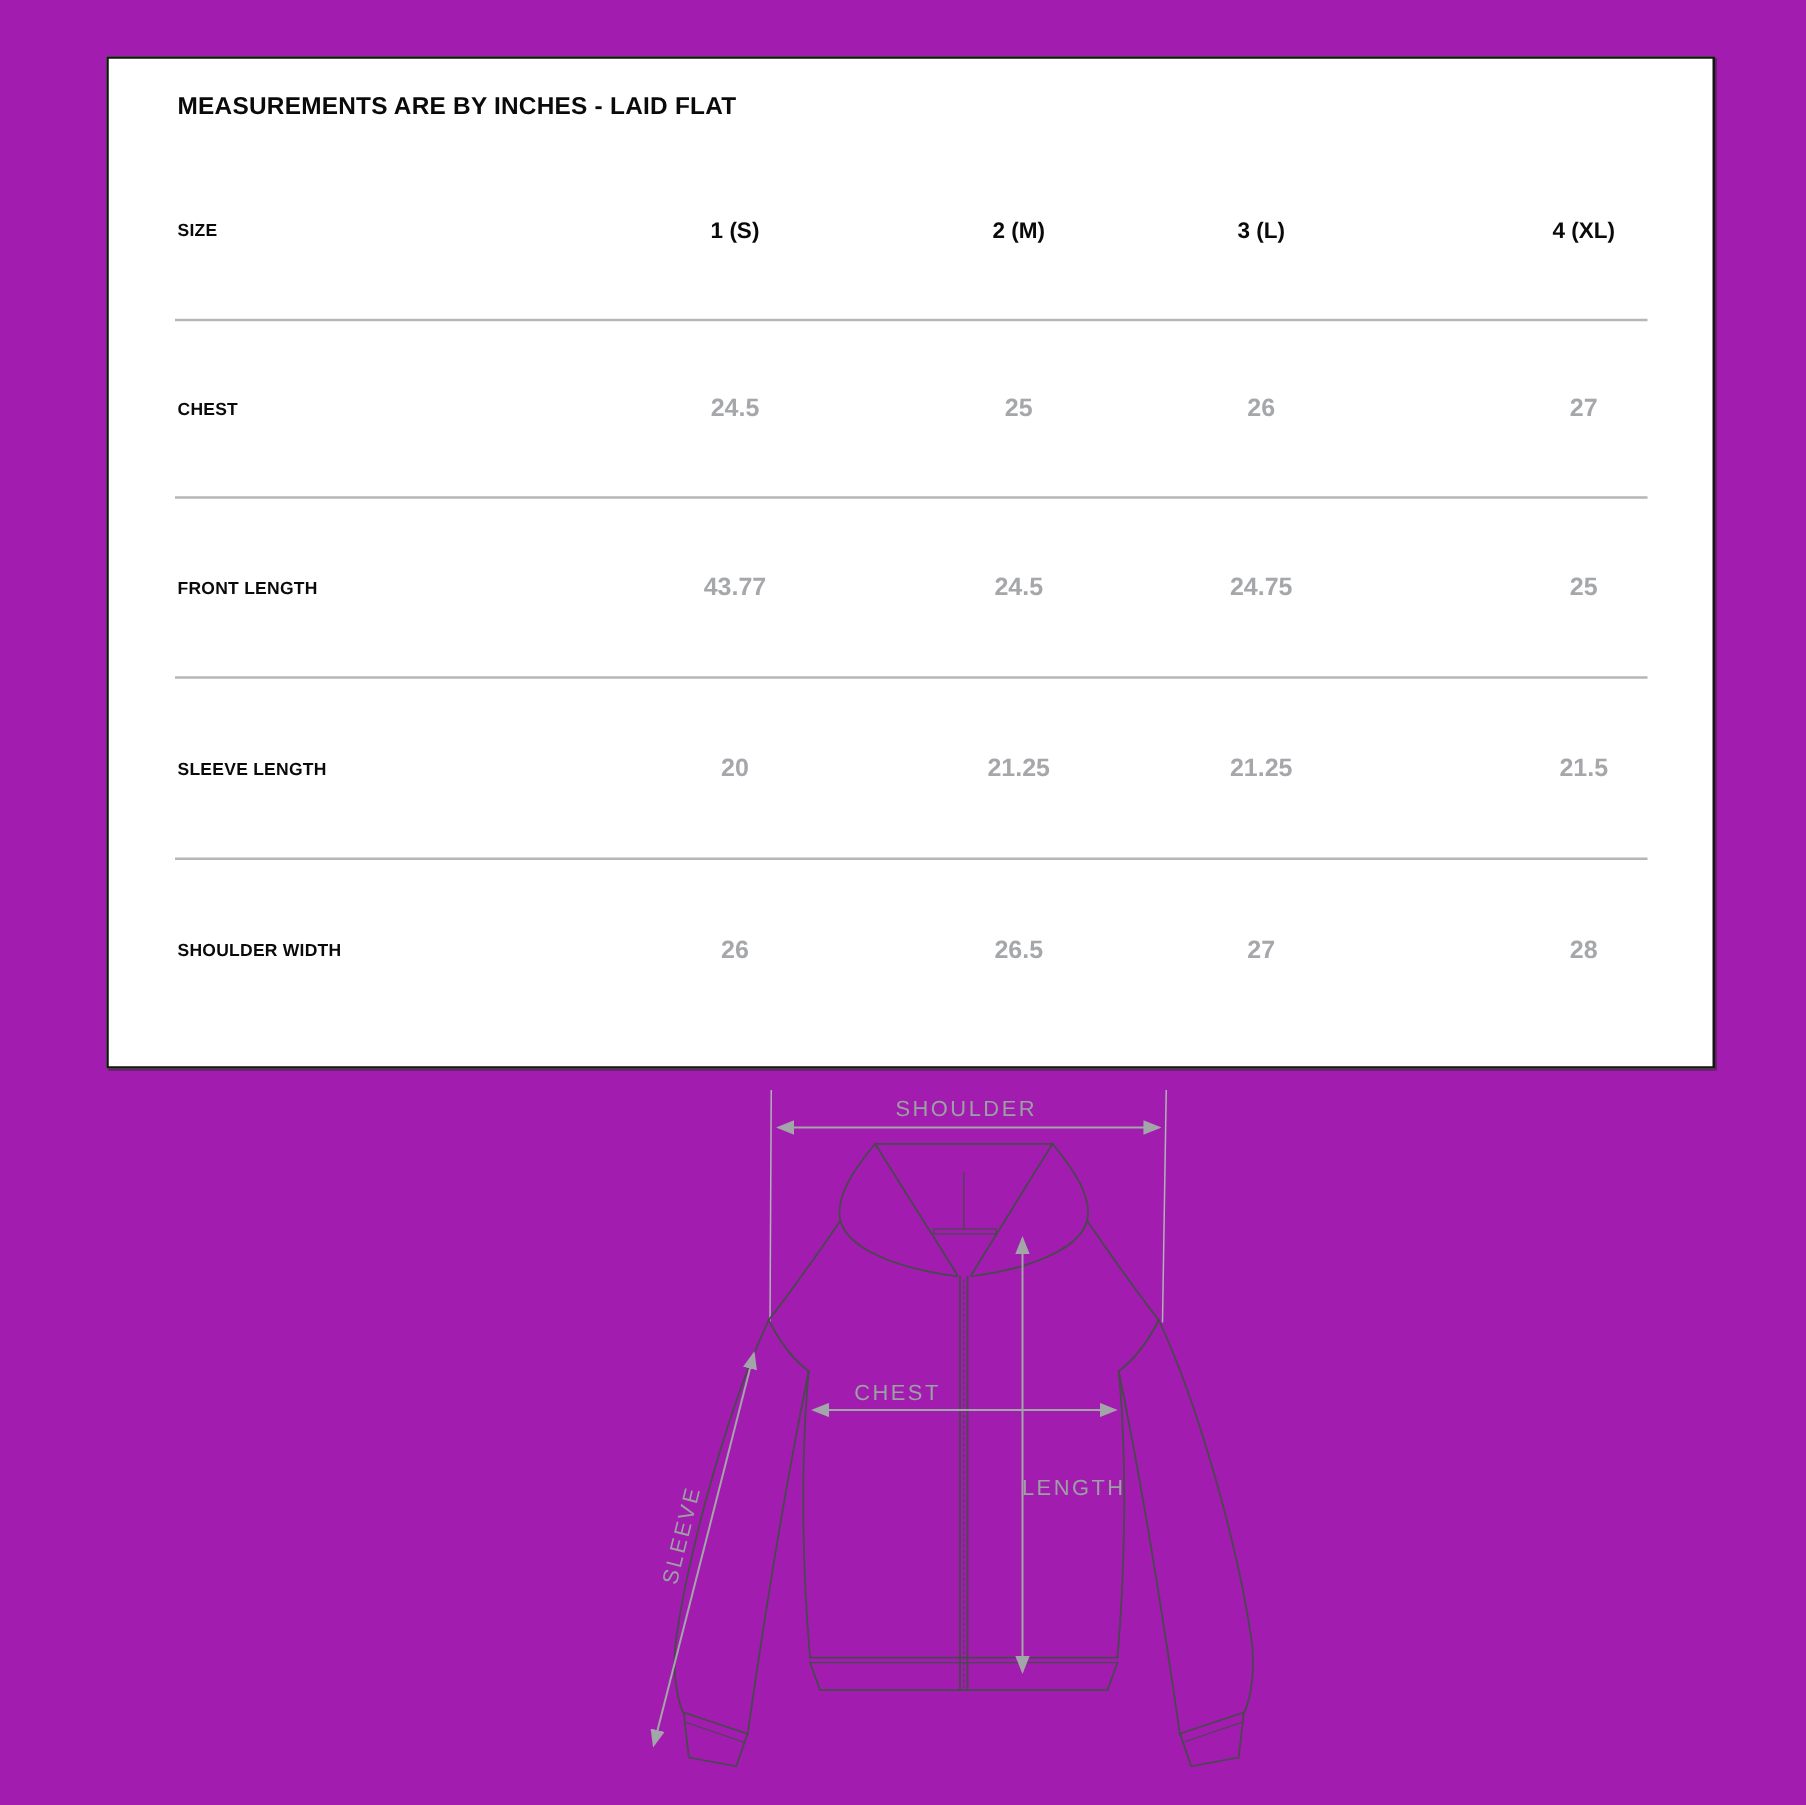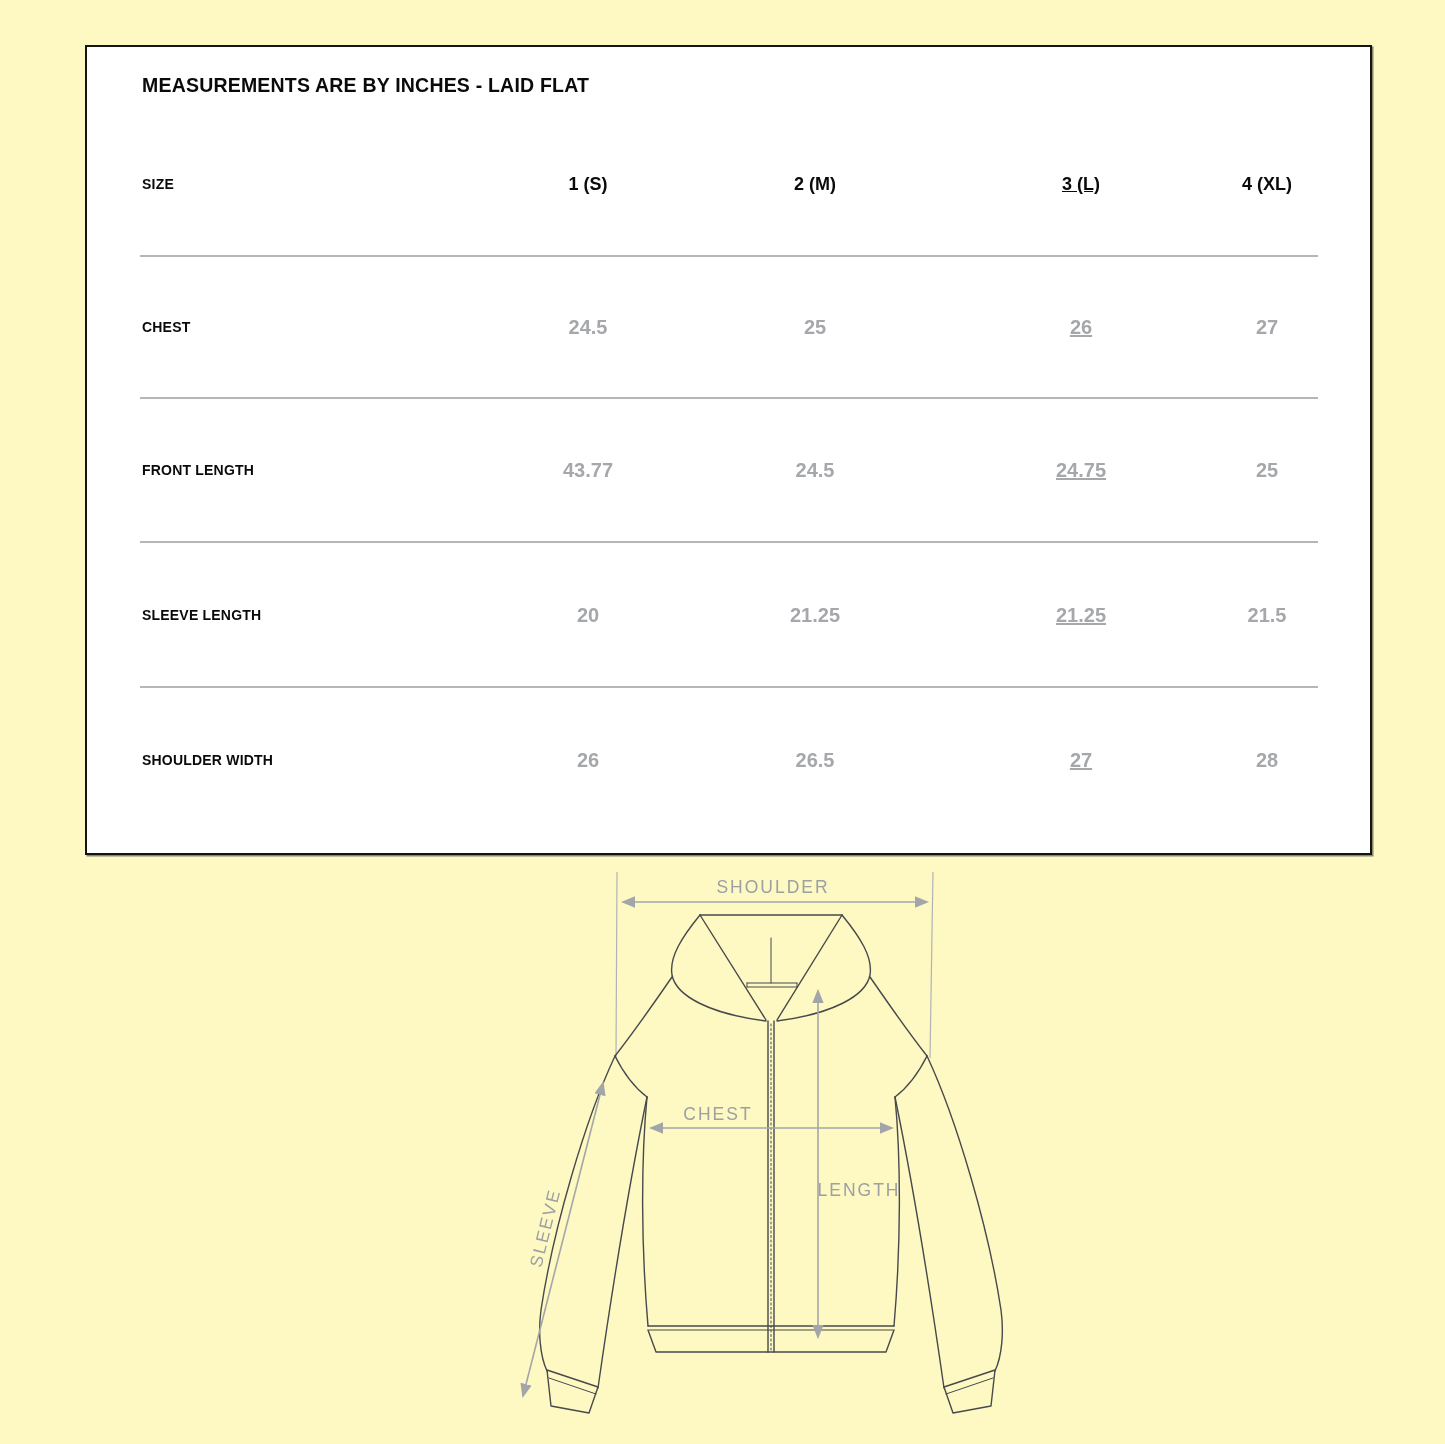--- a/index.html
+++ b/index.html
@@ -1,19 +1,19 @@
 <!DOCTYPE html>
 <html><head>
 <meta charset="utf-8">
 <style>
   html,body{margin:0;padding:0;background:#ffffff;}
   #page{
     position:relative;
     width:1445px;height:1444px;
-    background:#fef9c3;
+    background:#a21caf;
     font-family:"Liberation Sans", sans-serif;
     overflow:hidden;
   }
   
   #size-table{
     position:absolute;left:85px;top:45px;
     width:1283px;height:806px;
     background:#ffffff;
     border:2px solid #141414;
     box-shadow:1.5px 1.5px 0 rgba(40,40,40,.55);
@@ -30,21 +30,21 @@
     letter-spacing:.2px;white-space:nowrap;
   }
   .hcell{
     position:absolute;transform:translateX(-50%);
     font-size:18px;font-weight:bold;color:#0a0a0a;white-space:nowrap;
   }
   .vcell{
     position:absolute;transform:translateX(-50%);
     font-size:20px;font-weight:bold;color:#a5a7aa;white-space:nowrap;
   }
-  .col1{left:501px;text-align:right;} .col2{left:728px;} .col3{left:994px;text-decoration:underline;} .col4{left:1180px;}
+  .col1{left:501px;text-align:right;} .col2{left:728px;} .col3{left:922px;} .col4{left:1180px;}
   .divider{
     position:absolute;left:53px;width:1178px;height:2px;
     background:#b4b6b8;
   }
   
   #hoodie-diagram{position:absolute;left:440px;top:860px;}
   .garment{fill:none;stroke:#47494c;stroke-width:1.4;stroke-linecap:round;stroke-linejoin:round;}
   .garment-thin{fill:none;stroke:#47494c;stroke-width:1;stroke-linecap:round;}
   .measure{fill:none;stroke:#a3a6a9;stroke-width:1.6;}
   .extent{fill:none;stroke:#b0b3b5;stroke-width:1.2;}

